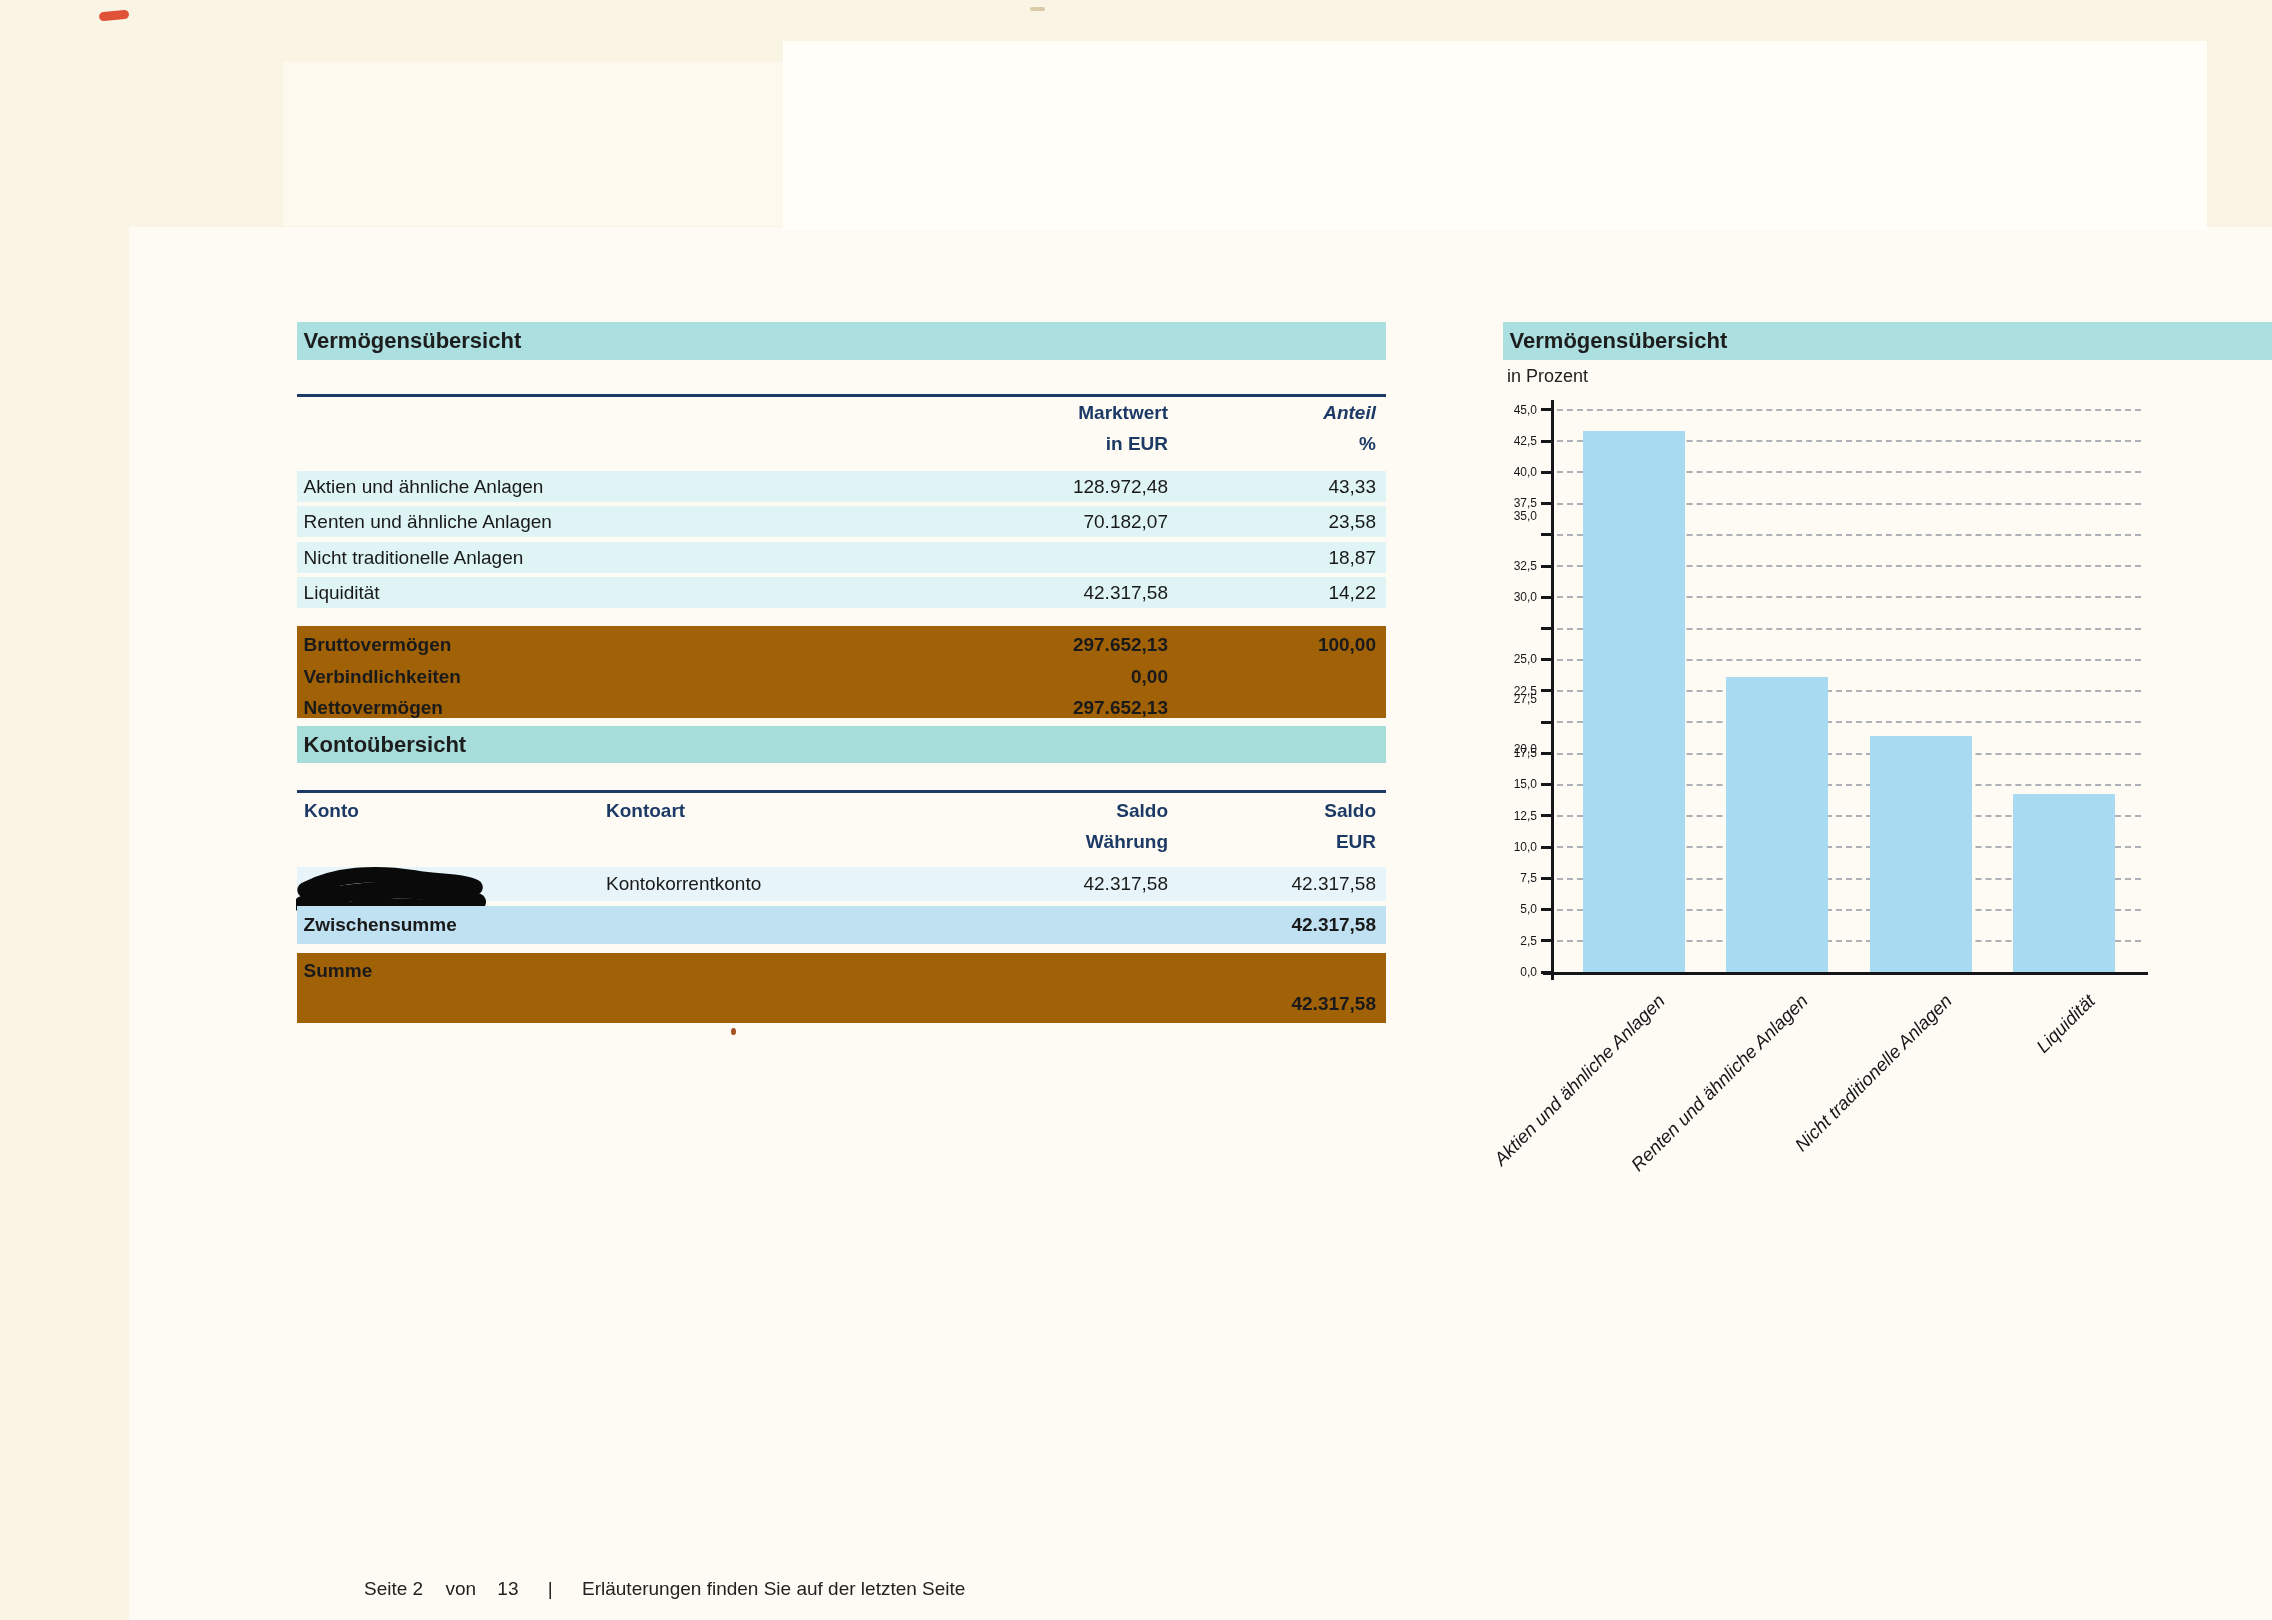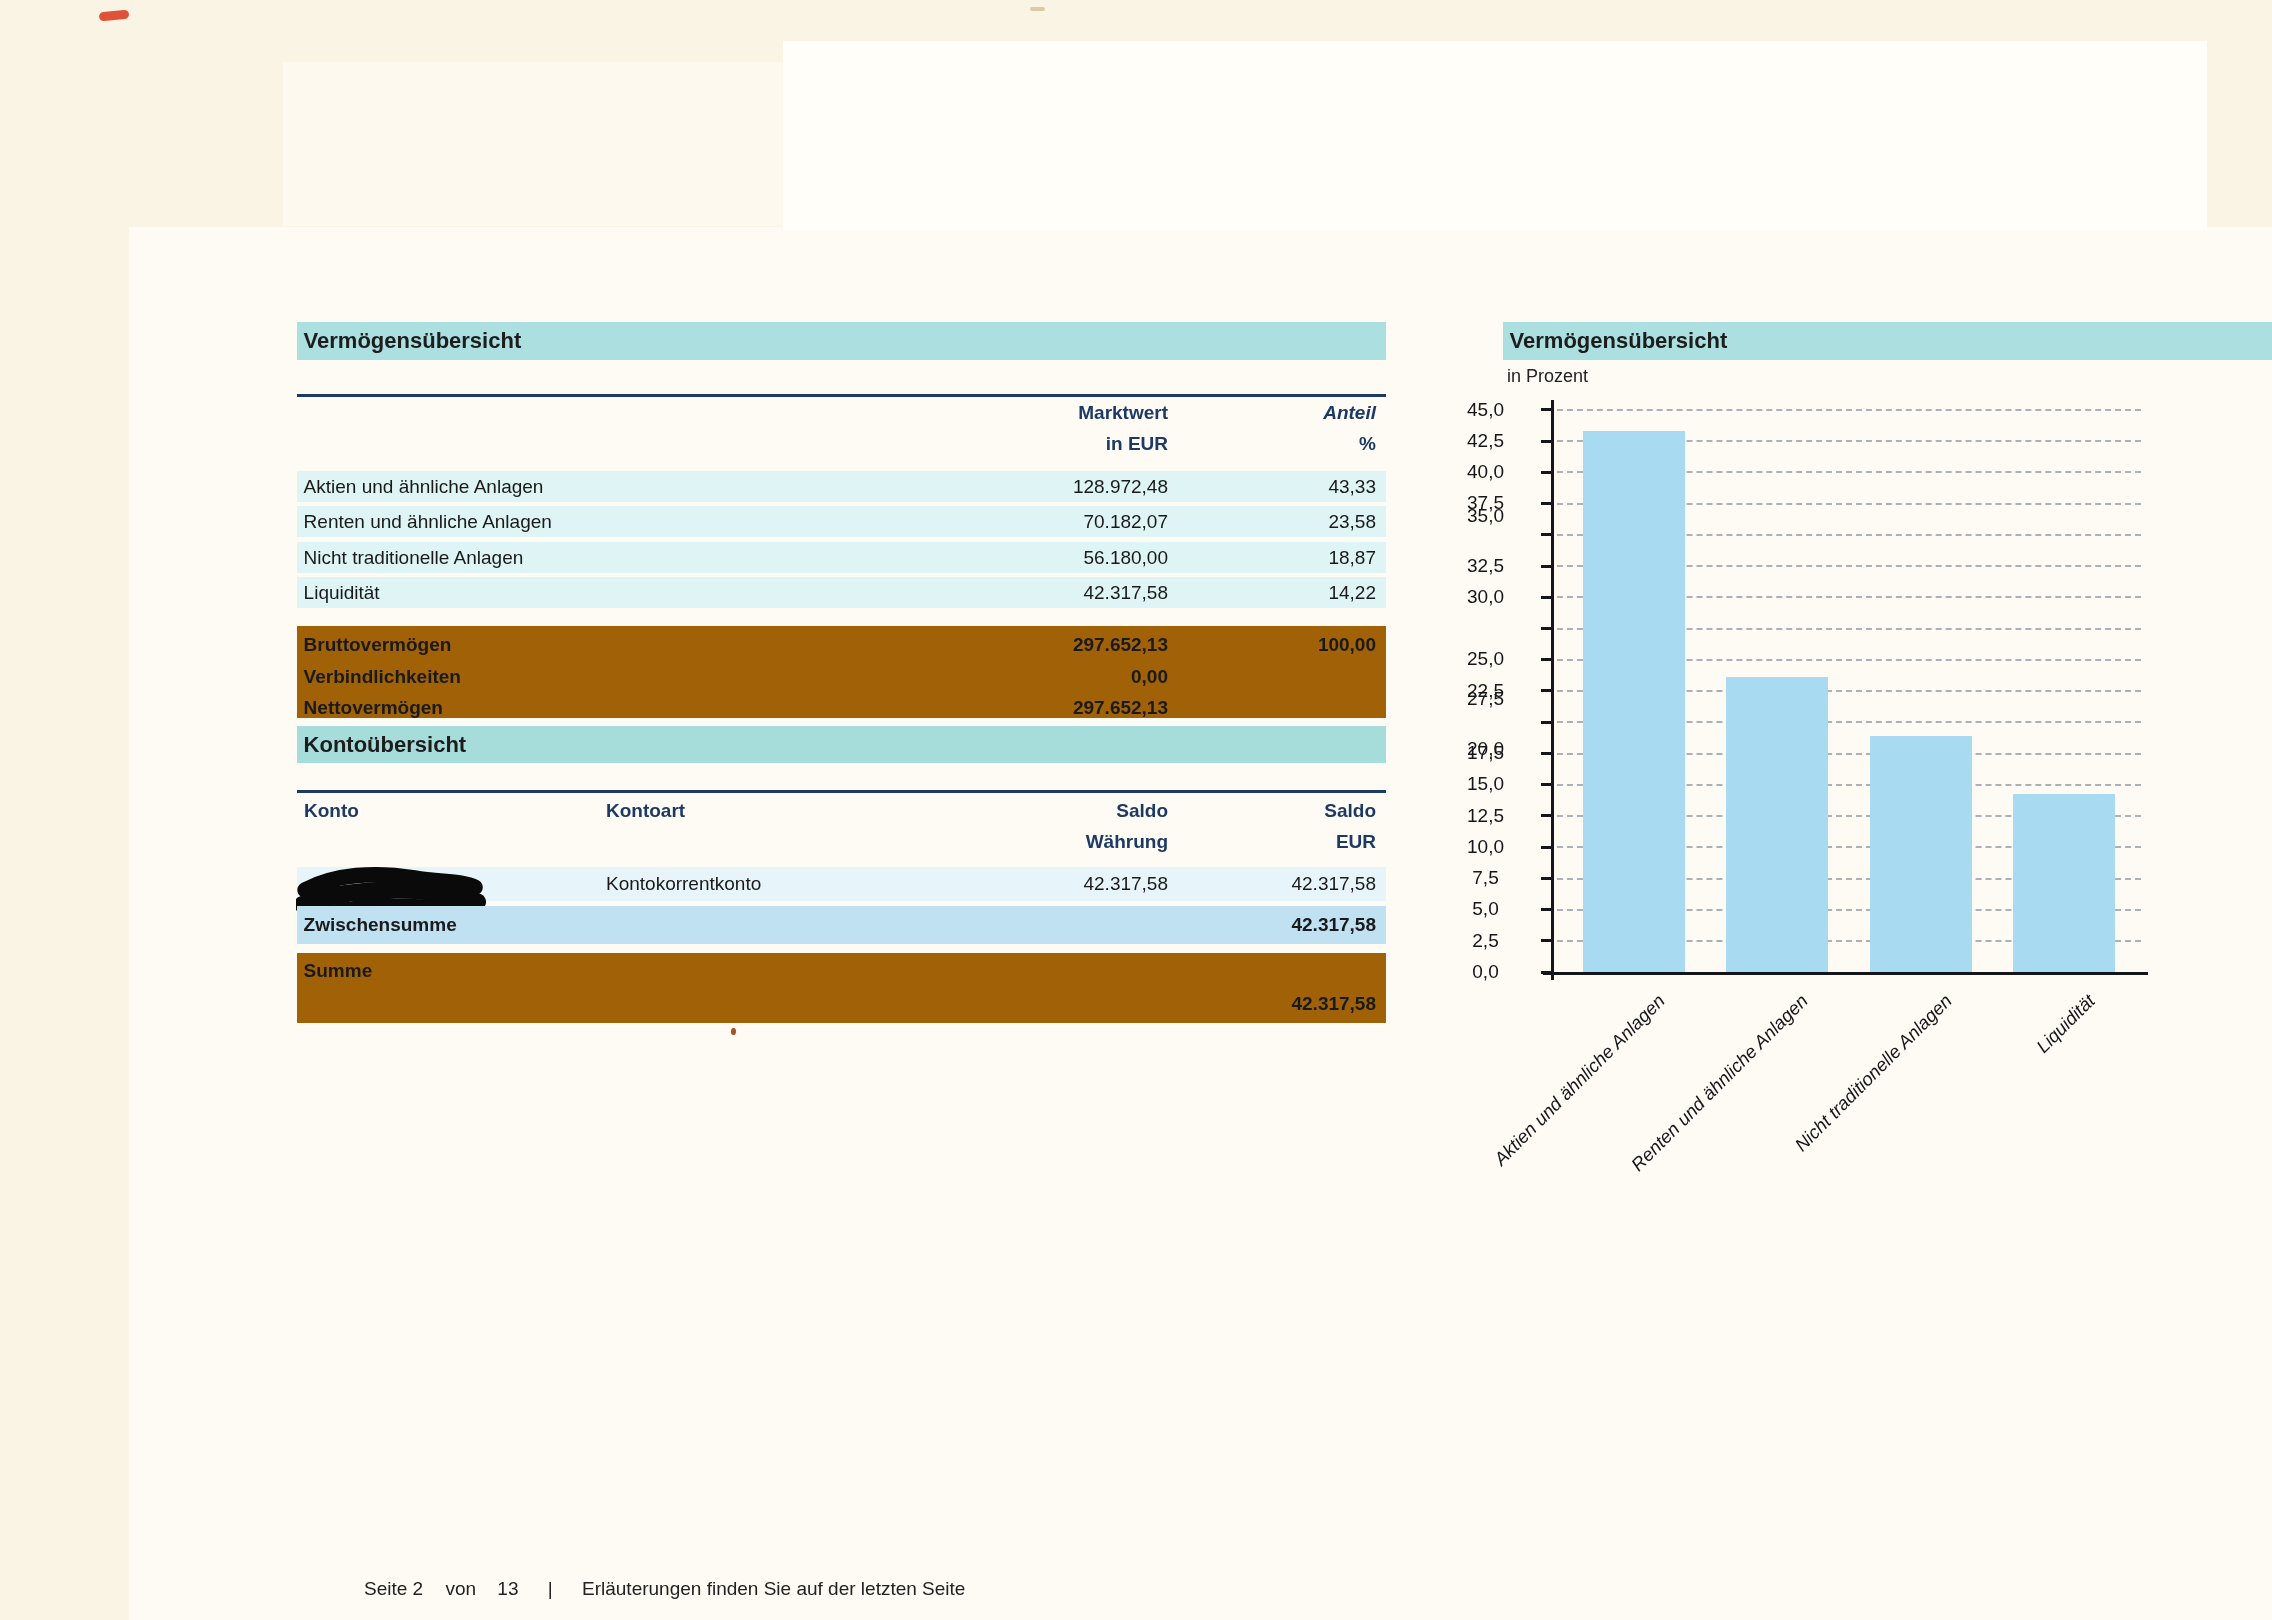--- a/index.html
+++ b/index.html
@@ -41,21 +41,21 @@
 
   .footer{position:absolute;left:364px;top:1578px;font-size:19px;color:#222;white-space:nowrap;}
   .footer span{display:inline-block;}
 
   
   .chart-band{position:absolute;left:1503px;top:322px;width:770px;height:38px;background:#abdfe0;}
   .chart-band .band-title{line-height:38px;}
   .unit-label{position:absolute;left:1507px;top:366px;font-size:18px;color:#222;}
   .yaxis{position:absolute;left:1551px;top:400px;width:3.3px;height:580px;background:#15161a;}
   .tickmark{position:absolute;left:1541px;width:10px;height:3.3px;background:#15161a;}
-  .ticklabel{position:absolute;left:1434px;width:103px;height:26px;line-height:26px;text-align:center;font-size:19px;color:#15161a;}
+  .ticklabel{position:absolute;left:1434px;width:103px;height:26px;line-height:26px;text-align:right;font-size:12px;color:#15161a;}
   .gridline{position:absolute;left:1557px;width:584px;height:0;border-top:2px dashed #989ea9;opacity:.8;}
   .baseline{position:absolute;left:1543px;top:972px;width:605px;height:3.3px;background:#15161a;}
   .bar{position:absolute;width:102px;background:#a8daf2;}
   .catlabel{position:absolute;width:421px;text-align:right;font-size:18.4px;font-style:italic;color:#15161a;
     transform:rotate(-45deg);transform-origin:100% 0;white-space:nowrap;height:22.4px;line-height:22.4px;}
 </style>
 </head>
 <body>
 
 <div class="abs" style="left:0;top:0;width:2273px;height:1620px;">
@@ -84,21 +84,20 @@
         <span class="val">128.972,48</span>
         <span class="shr">43,33</span>
       </div>
       <div class="rowline cyanrow" style="top: 506px; height: 31px; line-height: 31px;">
         <span class="lbl">Renten und ähnliche Anlagen</span>
         <span class="val">70.182,07</span>
         <span class="shr">23,58</span>
       </div>
       <div class="rowline cyanrow" style="top: 542px; height: 31px; line-height: 31px;">
         <span class="lbl">Nicht traditionelle Anlagen</span>
-        <span class="val">56.180,00</span>
         <span class="shr">18,87</span>
       </div>
       <div class="rowline cyanrow" style="top: 577px; height: 31px; line-height: 31px;">
         <span class="lbl">Liquidität</span>
         <span class="val">42.317,58</span>
         <span class="shr">14,22</span>
       </div>
     </div>
 
   <div class="band gray" style="top:626px;height:92px;"></div>

